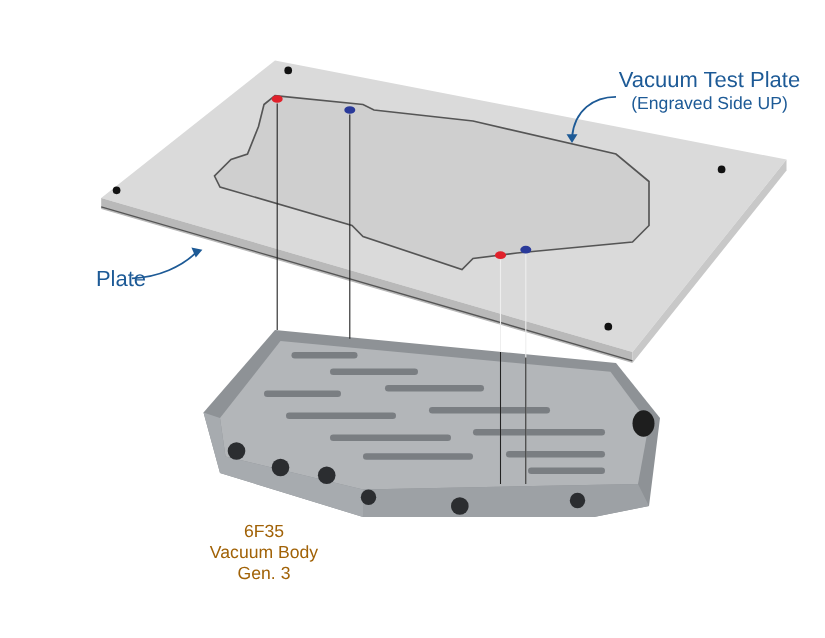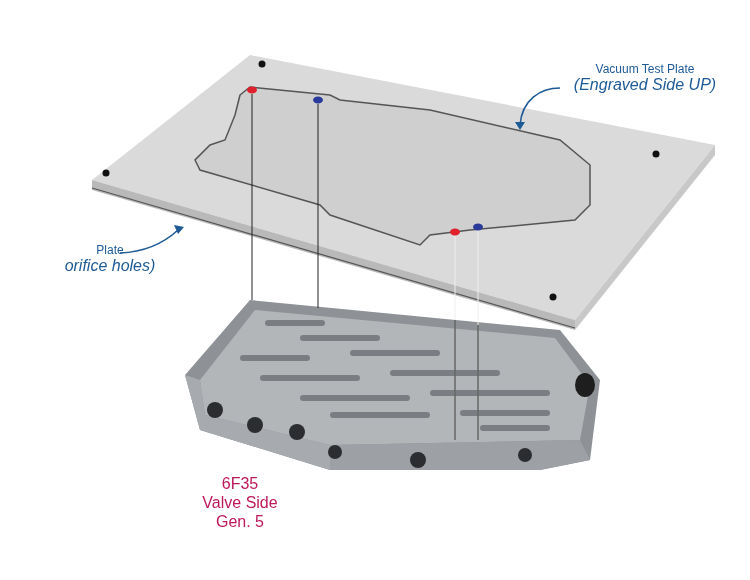--- a/index.html
+++ b/index.html
@@ -1,21 +1,21 @@
 <!DOCTYPE html>
 <html><head>
 <meta charset="utf-8">
 <style>
   html,body{margin:0;padding:0;background:#ffffff;}
   body{width:750px;height:580px;position:relative;overflow:hidden;font-family:"Liberation Sans",sans-serif;}
   .stage{position:absolute;left:0;top:0;width:750px;height:580px;}
   .callout{position:absolute;color:#1d5a96;text-align:center;line-height:1.18;}
-  .callout .title{font-size:12px;}
-  .callout .sub{font-size:16px;font-style:italic;}
-  .vb-label{position:absolute;left:190px;top:474px;width:100px;text-align:center;color:#be185d;font-size:16px;line-height:1.2;}
+  .callout .title{font-size:20px;}
+  .callout .sub{font-size:16px;}
+  .vb-label{position:absolute;left:190px;top:474px;width:100px;text-align:center;color:#a16207;font-size:16px;line-height:1.2;}
   svg{position:absolute;left:0;top:0;}
 </style>
 </head>
 <body>
 
 <div class="stage">
 <svg width="750" height="580" viewBox="0 0 750 580">
 
   <g>
     <polygon points="185,375 250,300 560,330 600,380 590,460 540,470 330,470 200,430" fill="#8e9296"></polygon>
@@ -79,21 +79,20 @@
   <polygon points="174,225 184,227 178,234" fill="#1d5a96"></polygon>
 </svg>
 
 <div class="callout" style="left:555px;top:62px;width:180px;">
   <div class="title">Vacuum Test Plate</div>
   <div class="sub">(Engraved Side UP)</div>
 </div>
 
 <div class="callout" style="left:30px;top:243px;width:160px;">
   <div class="title">Plate</div>
-  <div class="sub">orifice holes)</div>
 </div>
 
 <div class="vb-label">
   <div>6F35</div>
-  <div>Valve Side</div>
-  <div>Gen. 5</div>
+  <div>Vacuum Body</div>
+  <div>Gen. 3</div>
 </div>
 </div>
 
 </body></html>

